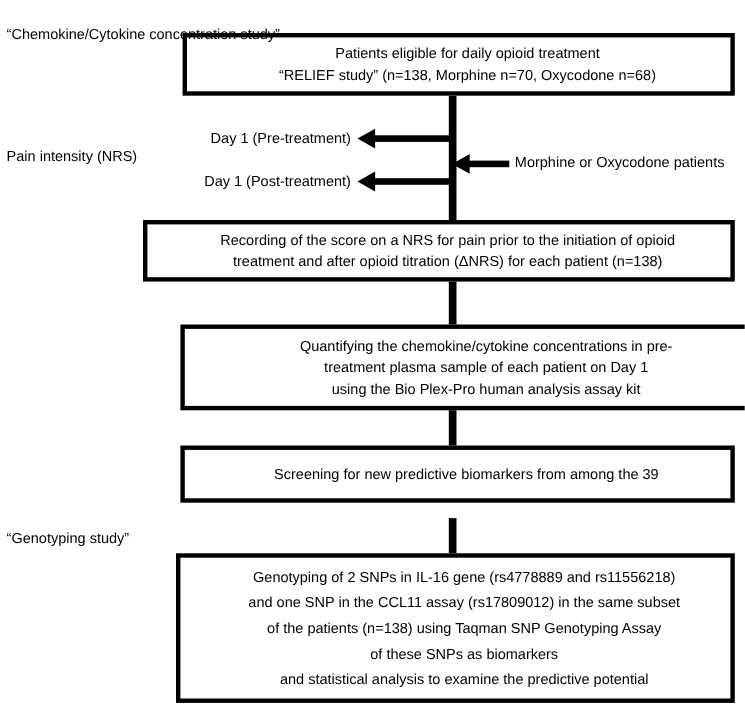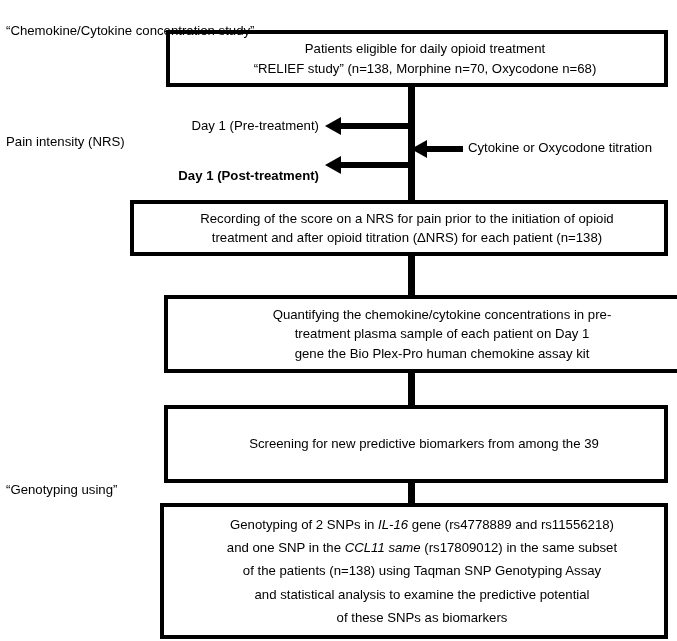--- a/index.html
+++ b/index.html
@@ -74,30 +74,30 @@
   }
   .arrow-head.left  { border-right: 16px solid #000000; }
 
   .arrow-text {
     position: absolute;
     font-size: 13.2px;
     white-space: nowrap;
     z-index: 4;
   }
 
-  .ital { font-style: italic; }
+  .ital { }
 </style>
 </head>
 <body>
 
 <div class="side-label" style="left:6px; top:3px;margin-top:20px;">“Chemokine/Cytokine concentration study”</div>
 
 <div class="side-label" style="left:6px; top:134px;">Pain intensity (NRS)</div>
 
-<div class="side-label" style="left:6px; top:482px;">“Genotyping using”</div>
+<div class="side-label" style="left:6px; top:482px;">“Genotyping study”</div>
 
 <div class="connector" style="left:408px; top:87px;  height:115px;"></div>
 <div class="connector" style="left:408px; top:255px; height:42px;"></div>
 <div class="connector" style="left:408px; top:371px; height:36px;"></div>
 <div class="connector" style="left:408px; top:471px; height:34px;"></div>
 
 <div class="box" style="left:166px; top:30px; width:502px; height:57px;">
   <span class="line">Patients eligible for daily opioid treatment</span>
   <span class="line">“RELIEF study” (n=138, Morphine n=70, Oxycodone n=68)</span>
 </div>
@@ -105,42 +105,42 @@
 <div class="arrow-row" style="left:325px; top:116px; width:86px;">
   <span class="arrow-head left" style="left:0;"></span>
   <span class="arrow-shaft" style="left:14px; width:72px;"></span>
 </div>
 <div class="arrow-text" style="right:358px; top:118px;">Day 1 (Pre-treatment)</div>
 
 <div class="arrow-row" style="left:411px; top:139px; width:52px;">
   <span class="arrow-head left" style="left:0;"></span>
   <span class="arrow-shaft" style="left:14px; width:38px;"></span>
 </div>
-<div class="arrow-text" style="left:468px; top:140px;">Cytokine or Oxycodone titration</div>
+<div class="arrow-text" style="left:468px; top:140px;">Morphine or Oxycodone patients</div>
 
 <div class="arrow-row" style="left:325px; top:155px; width:86px;">
   <span class="arrow-head left" style="left:0;"></span>
   <span class="arrow-shaft" style="left:14px; width:72px;"></span>
 </div>
-<div class="arrow-text" style="right:358px; top:168px;font-weight:bold;">Day 1 (Post-treatment)</div>
+<div class="arrow-text" style="right:358px; top:157px;">Day 1 (Post-treatment)</div>
 
 <div class="box" style="left:130px; top:200px; width:538px; height:56px;">
   <span class="line">Recording of the score on a NRS for pain prior to the initiation of opioid</span>
   <span class="line">treatment and after opioid titration (ΔNRS) for each patient (n=138)</span>
 </div>
 
 <div class="box" style="left:164px; top:295px; width:540px; height:78px;">
   <span class="line">Quantifying the chemokine/cytokine concentrations in pre-</span>
   <span class="line">treatment plasma sample of each patient on Day 1</span>
-  <span class="line">gene the Bio Plex-Pro human chemokine assay kit</span>
+  <span class="line">using the Bio Plex-Pro human analysis assay kit</span>
 </div>
 
-<div class="box" style="left:164px; top:405px; width:504px; height:78px;text-align:center;">
+<div class="box" style="left:164px; top:405px; width:504px; height:52px;text-align:center;">
   <span class="line">Screening for new predictive biomarkers from among the 39</span>
 </div>
 
 <div class="box" id="genotyping-box" style="left:160px; top:503px; width:508px; height:136px; line-height:1.75;">
     <span class="line"><span>Genotyping of 2 SNPs in </span><span class="ital">IL-16</span><span> gene (rs4778889 and rs11556218)</span></span>
-    <span class="line"><span>and one SNP in the </span><span class="ital">CCL11 same</span><span> (rs17809012) in the same subset</span></span>
+    <span class="line"><span>and one SNP in the </span><span class="ital">CCL11 assay</span><span> (rs17809012) in the same subset</span></span>
     <span class="line"><span>of the patients (n=138) using Taqman SNP Genotyping Assay</span></span>
+    <span class="line"><span>of these SNPs as biomarkers</span></span>
     <span class="line"><span>and statistical analysis to examine the predictive potential</span></span>
-    <span class="line"><span>of these SNPs as biomarkers</span></span>
   </div>
 
 </body></html>

